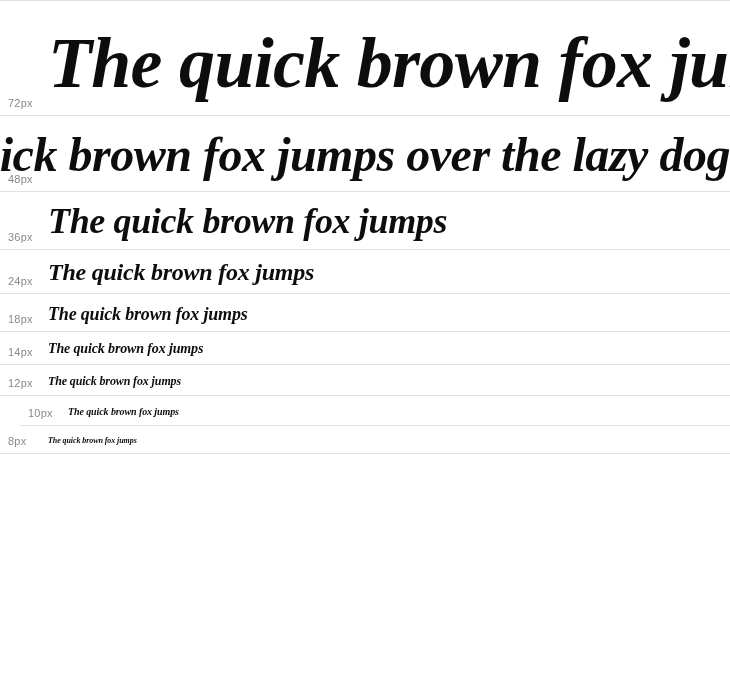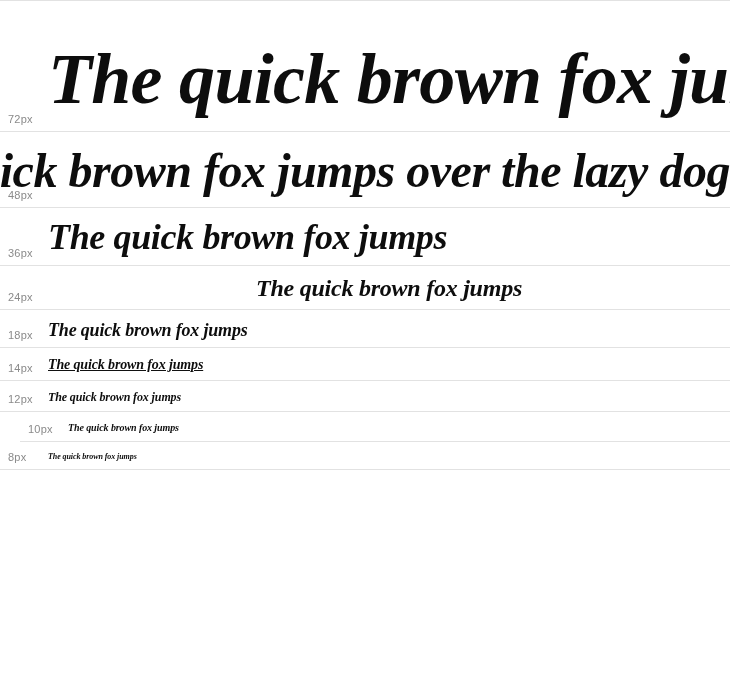--- a/index.html
+++ b/index.html
@@ -44,26 +44,26 @@
     white-space: nowrap;
     font-family: "Liberation Serif", serif;
     font-style: italic;
     font-weight: 700;
     color: #0d0d0d;
     line-height: 1.0;
     letter-spacing: -0.01em;
     transform-origin: left bottom;
   }
   
-  .r72 { height: 132px; }
+  .r72 { height: 116px; }
   .r48 { height: 76px; justify-content: flex-end; }
   .r36 { height: 58px; }
-  .r24 { height: 44px; justify-content: center; }
+  .r24 { height: 44px; }
   .r18 { height: 38px; }
-  .r14 { height: 33px; text-decoration: underline; }
+  .r14 { height: 33px; }
   .r12 { height: 31px; }
   .r10 { height: 30px; margin-left: 20px; }
   .r8  { height: 28px; }
 
   .r72 .sample { font-size: 72px; padding-bottom: 16px; }
   .r48 .sample { font-size: 48px; padding-bottom: 12px; }
   .r36 .sample { font-size: 36px; padding-bottom: 10px; }
   .r24 .sample { font-size: 24px; padding-bottom: 9px; }
   .r18 .sample { font-size: 18px; padding-bottom: 8px; }
   .r14 .sample { font-size: 14px; padding-bottom: 8px; }

